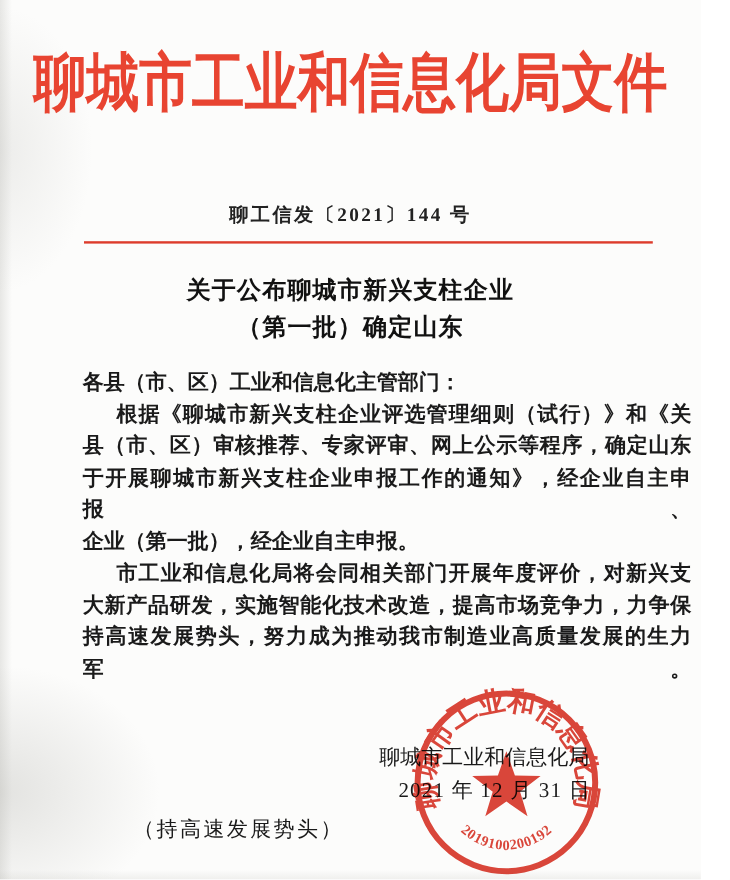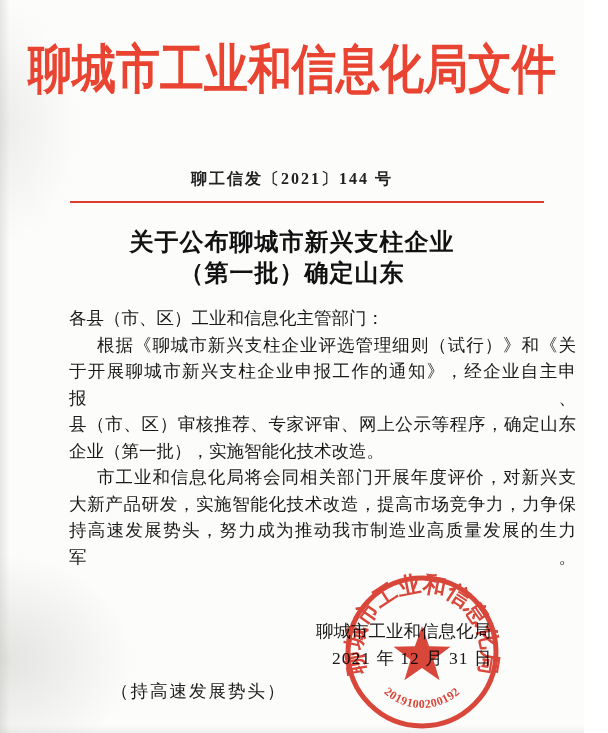--- a/index.html
+++ b/index.html
@@ -37,32 +37,32 @@
     font-weight:bold;
   }
   .red-rule{
     position:absolute;top:201px;left:70px;width:474px;height:2px;
     background:var(--rule_red,#dd3c2c);
   }
   .doc-title{
     position:absolute;top:227px;left:0;right:0;
     text-align:center;
     font-weight:bold;
-    font-size:24px;
+    font-size:20px;
     line-height:31px;
     color:#111;
     letter-spacing:1px;
   }
   .body-block{
     position:absolute;top:305px;left:69px;width:507px;
     font-size:17.5px;
     line-height:26.5px;
     color:#1a1a1a;
   }
-  .line{display:block;}
+  .line{display:block;font-weight:bold;}
   .line--justify{text-align:justify;text-align-last:justify;}
   .line--plain{text-align:left;text-align-last:auto;}
   .line--indent{text-indent:1.6em;}
   .signature{
     position:absolute;top:619px;left:316px;
     font-size:17.5px;
     color:#1a1a1a;
     line-height:24px;
   }
   .signature .date{margin-top:3px;padding-left:16px;letter-spacing:1px;}
@@ -94,23 +94,23 @@
   <div class="red-rule"></div>
 
   <div class="doc-title">
     <div>关于公布聊城市新兴支柱企业</div>
     <div>（第一批）确定山东</div>
   </div>
 
   <div class="body-block">
     <span class="line line--plain">各县（市、区）工业和信息化主管部门：</span>
     <span class="line line--justify line--indent">根据《聊城市新兴支柱企业评选管理细则（试行）》和《关</span>
+    <span class="line line--justify">县（市、区）审核推荐、专家评审、网上公示等程序，确定山东</span>
     <span class="line line--justify">于开展聊城市新兴支柱企业申报工作的通知》，经企业自主申报、</span>
-    <span class="line line--justify">县（市、区）审核推荐、专家评审、网上公示等程序，确定山东</span>
-    <span class="line line--plain">企业（第一批），实施智能化技术改造。</span>
+    <span class="line line--plain">企业（第一批），经企业自主申报。</span>
     <span class="line line--justify line--indent">市工业和信息化局将会同相关部门开展年度评价，对新兴支</span>
     <span class="line line--justify">大新产品研发，实施智能化技术改造，提高市场竞争力，力争保</span>
     <span class="line line--justify">持高速发展势头，努力成为推动我市制造业高质量发展的生力军。</span>
   </div>
 
   <div class="signature">
     <div class="org">聊城市工业和信息化局</div>
     <div class="date">2021 年 12 月 31 日</div>
   </div>
 

